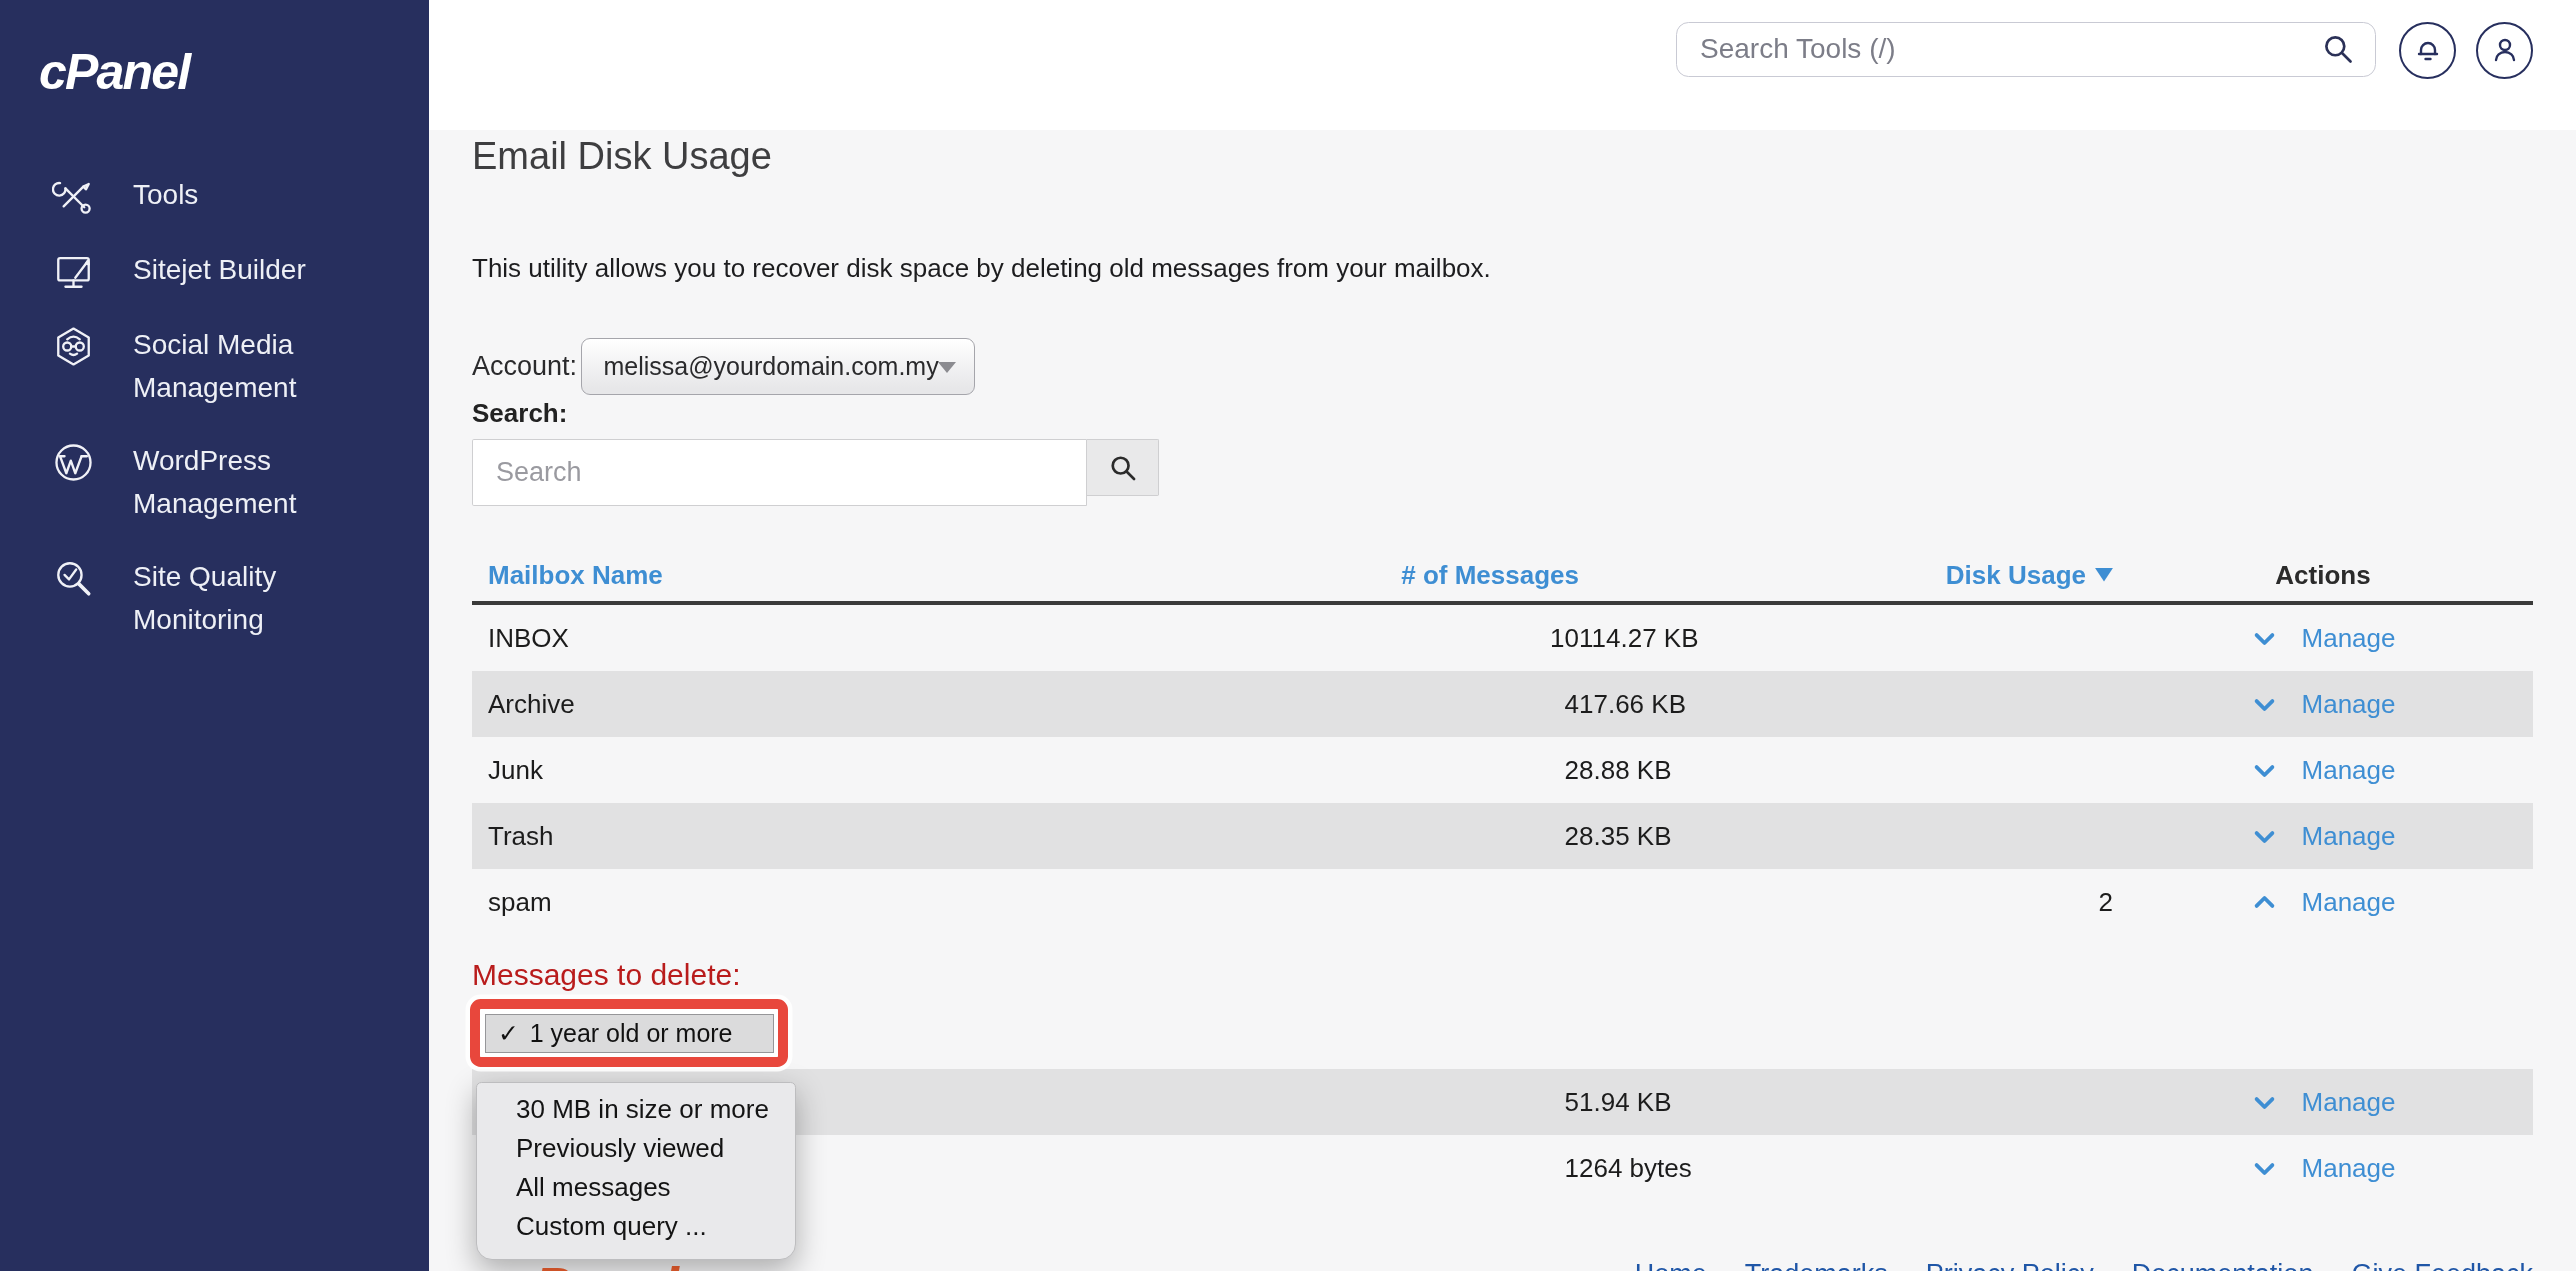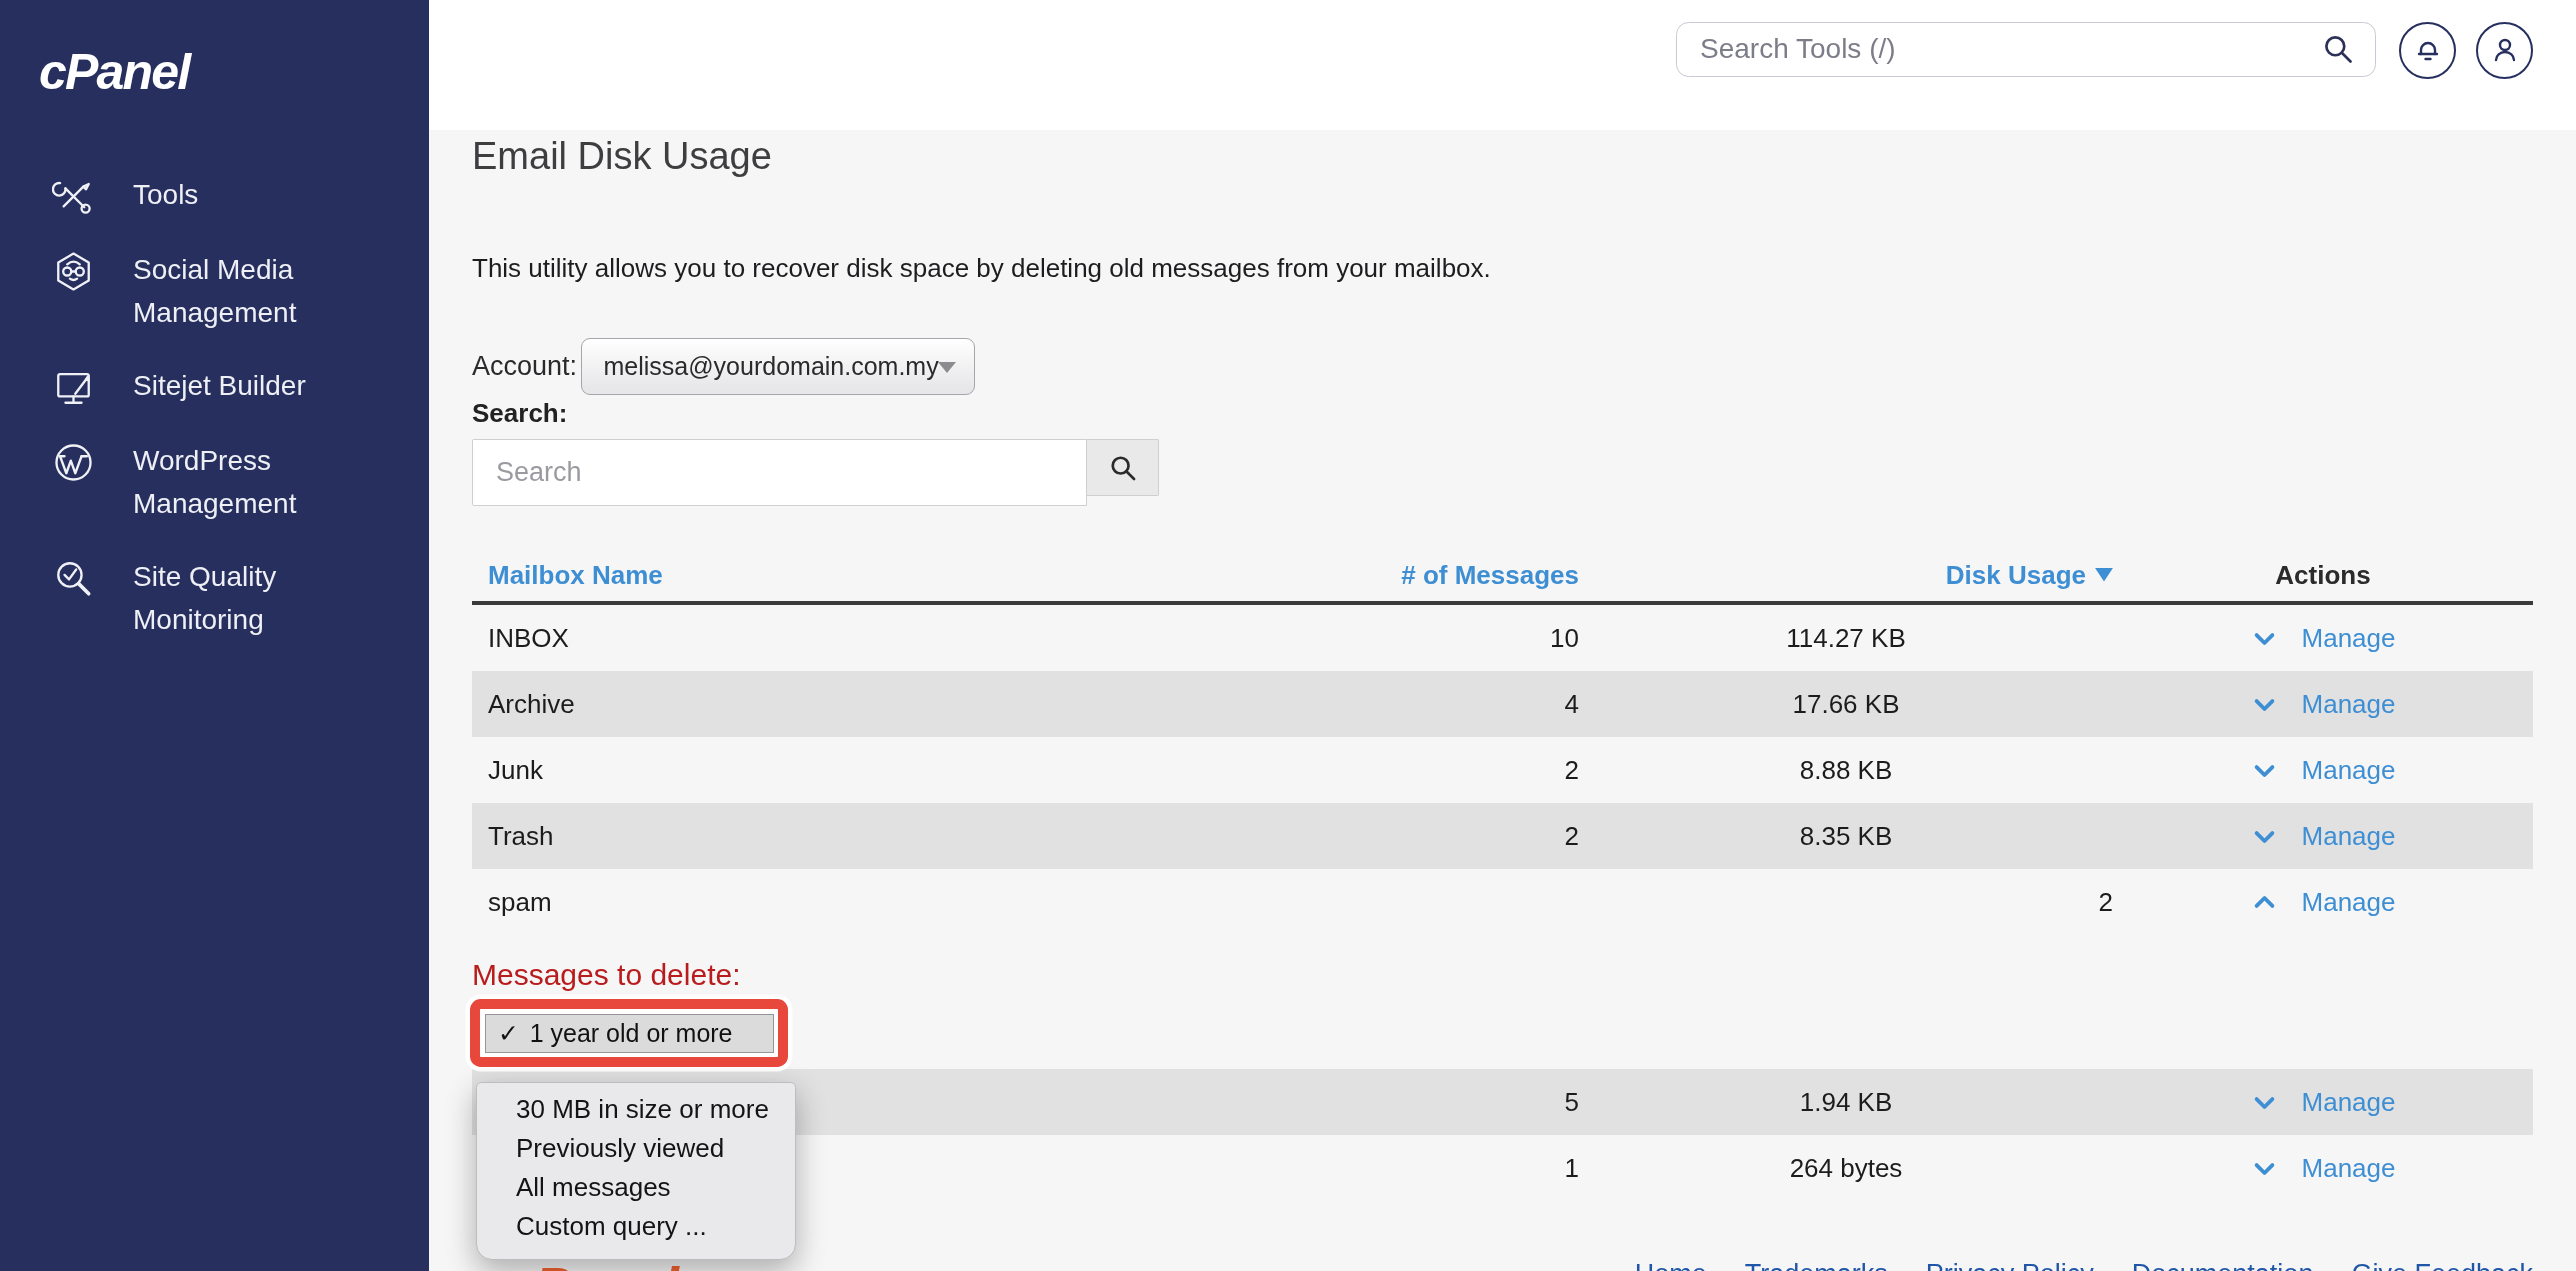--- a/index.html
+++ b/index.html
@@ -45,21 +45,21 @@
   .table { position:absolute; left:43px; top:420px; width:2061px; }
   .thead, .trow { display:flex; align-items:center; font-size:26px; }
   .thead { height:55px; border-bottom:4.5px solid #3a3a3a; font-weight:bold; }
   .th-link { color:#3e8ed3; cursor:pointer; display:inline-flex; align-items:center; }
   .th-static { color:#2b2b2b; }
   .sort-tri { margin-left:9px; display:inline-flex; }
   .trow { height:66px; color:#1c1c1c; }
   .trow.shade { background:#e1e1e2; }
   .c-name { flex:1; padding-left:16px; }
   .c-msg { width:358px; text-align:right; }
-  .c-disk { width:534px; text-align:center; }
+  .c-disk { width:534px; text-align:left; }
   .c-act { width:420px; display:flex; justify-content:center; }
   .thead .c-msg, .thead .c-disk { display:flex; justify-content:flex-end; }
   .manage { display:inline-flex; align-items:center; gap:24px; color:#3e8ed3; cursor:pointer; text-decoration:none; font-size:26px; }
   .manage svg { width:27px; height:27px; stroke:#3e8ed3; fill:none; stroke-width:3.4; stroke-linecap:round; stroke-linejoin:round; }
   .panel-spacer { height:134px; }
   
   .panel-label { position:absolute; left:43px; top:828px; font-size:30px; color:#b91c1c; z-index:3; }
   .annotation { position:absolute; left:41px; top:869px; width:318px; height:68px; border:10.7px solid #e8473c; border-radius:10.7px; background:#fff; padding:4.5px; z-index:7; box-shadow:0 0 0 4.5px rgba(255,255,255,0.85); }
   .select-bar { width:100%; height:100%; background:#dbdbdc; border:1.8px solid #969699; display:flex; align-items:center; gap:10.7px; padding-left:12.5px; font-size:25px; color:#111; cursor:pointer; }
   .delete-btn { position:absolute; left:405px; top:872px; height:57px; padding:0 30px; background:#3889cb; border:0.9px solid #2a72ae; border-radius:7.2px; color:#fff; font-family:inherit; font-size:27px; cursor:pointer; z-index:3; }
@@ -84,41 +84,41 @@
             <line x1="15" y1="15" x2="36" y2="36"></line>
             <path d="M15 15 a7 7 0 1 1 -6 -6"></path>
             <circle cx="37.5" cy="37.5" r="4.5"></circle>
           </svg>
       </span>
       <span class="nav-label">Tools</span>
     </li>
     <li>
       <span class="nav-icon">
         <svg viewBox="0 0 48 48">
+            <rect x="7" y="9" width="34" height="25" rx="2"></rect>
+            <line x1="24" y1="34" x2="24" y2="41"></line>
+            <line x1="15" y1="41" x2="33" y2="41"></line>
+            <line x1="26" y1="31" x2="38" y2="15"></line>
+            <path d="M38 15 l2 -3 1 4 z"></path>
+          </svg>
+      </span>
+      <span class="nav-label">Sitejet Builder</span>
+    </li>
+    <li>
+      <span class="nav-icon">
+        <svg viewBox="0 0 48 48">
             <polygon points="24,4 41,14 41,34 24,44 7,34 7,14"></polygon>
             <circle cx="17" cy="24" r="4.5"></circle>
             <circle cx="31" cy="24" r="4.5"></circle>
             <line x1="21.5" y1="24" x2="26.5" y2="24"></line>
             <path d="M17 16 q7 -6 14 0"></path>
             <path d="M20 32 q4 3 8 0"></path>
           </svg>
       </span>
       <span class="nav-label">Social Media Management</span>
-    </li>
-    <li>
-      <span class="nav-icon">
-        <svg viewBox="0 0 48 48">
-            <rect x="7" y="9" width="34" height="25" rx="2"></rect>
-            <line x1="24" y1="34" x2="24" y2="41"></line>
-            <line x1="15" y1="41" x2="33" y2="41"></line>
-            <line x1="26" y1="31" x2="38" y2="15"></line>
-            <path d="M38 15 l2 -3 1 4 z"></path>
-          </svg>
-      </span>
-      <span class="nav-label">Sitejet Builder</span>
     </li>
     <li>
       <span class="nav-icon">
         <svg viewBox="0 0 48 48">
             <circle cx="24" cy="24" r="19"></circle>
             <path d="M9 17 l7 19 5 -14 5 14 7 -19" fill="none"></path>
             <line x1="9" y1="17" x2="14" y2="17"></line>
             <line x1="33" y1="17" x2="39" y2="17"></line>
           </svg>
       </span>

